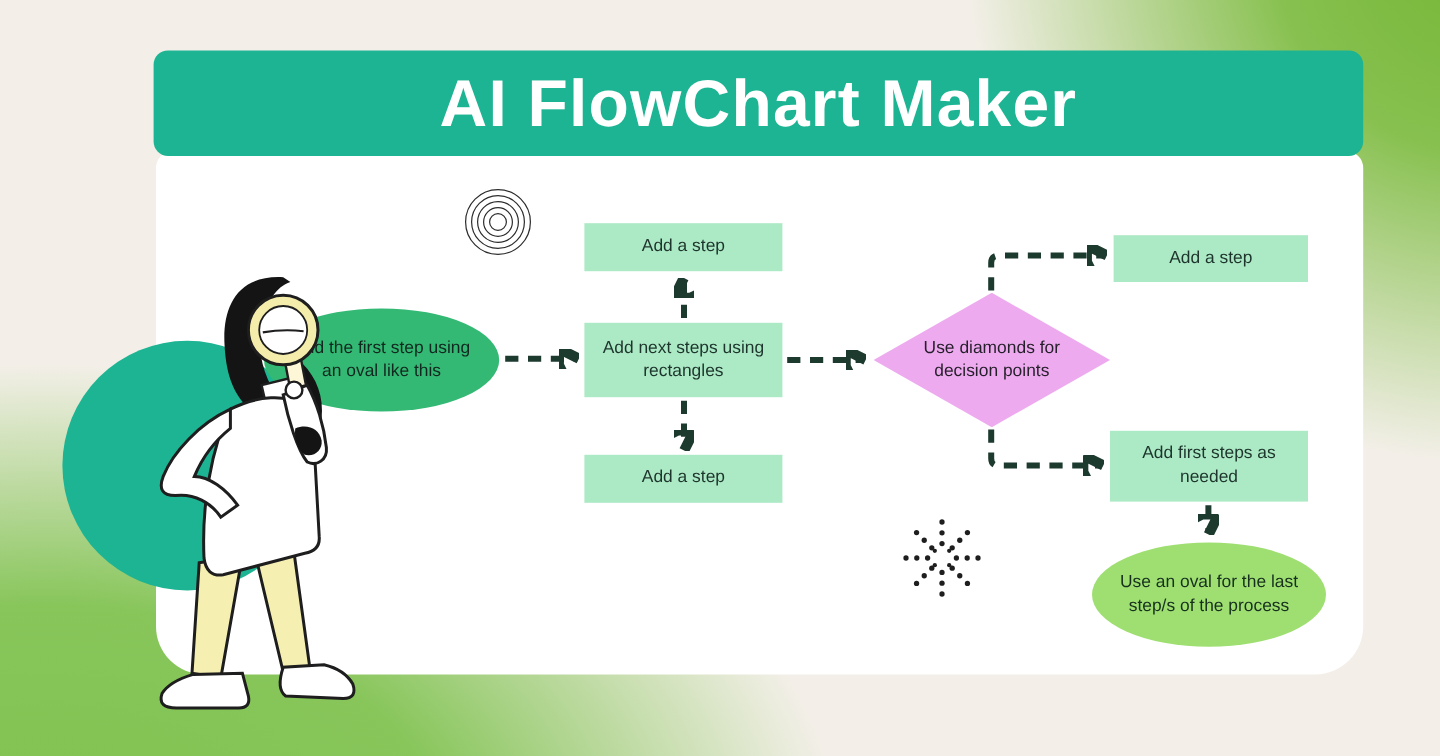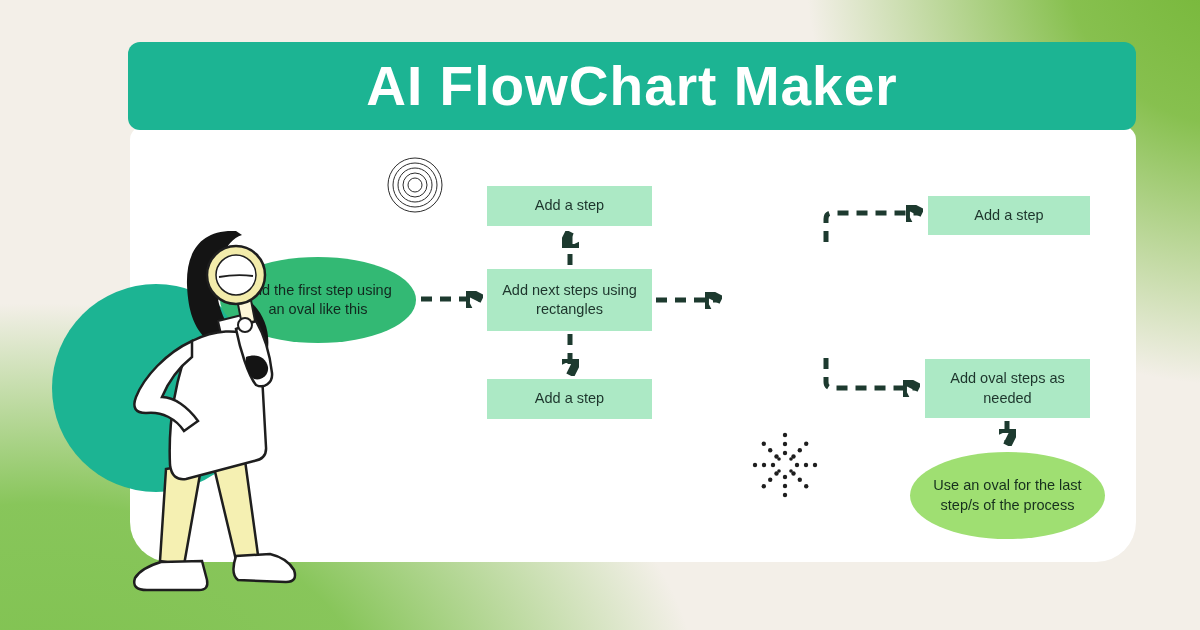--- a/index.html
+++ b/index.html
@@ -138,25 +138,28 @@
   </div>
   <div class="node n-top">
     <span>Add a step</span>
   </div>
   <div class="node n-mid">
     <span>Add next steps using rectangles</span>
   </div>
   <div class="node n-bottom">
     <span>Add a step</span>
   </div>
+  <div class="node diamond n-dec">
+    <span>Use diamonds for decision points</span>
+  </div>
   <div class="node n-right">
     <span>Add a step</span>
   </div>
   <div class="node n-more">
-    <span>Add oval steps as needed</span>
+    <span>Add first steps as needed</span>
   </div>
   <div class="node oval n-end">
     <span>Use an oval for the last step/s of the process</span>
   </div>
 
   <svg class="arrows" width="1200" height="630" viewBox="0 0 1200 630">
     <defs>
       <marker id="ah" viewBox="0 0 10 10" refX="9" refY="5" markerWidth="3.4" markerHeight="3.4" orient="auto">
         <path d="M0 0 L10 5 L0 10 Z" fill="#1d3a2f"></path>
       </marker>

